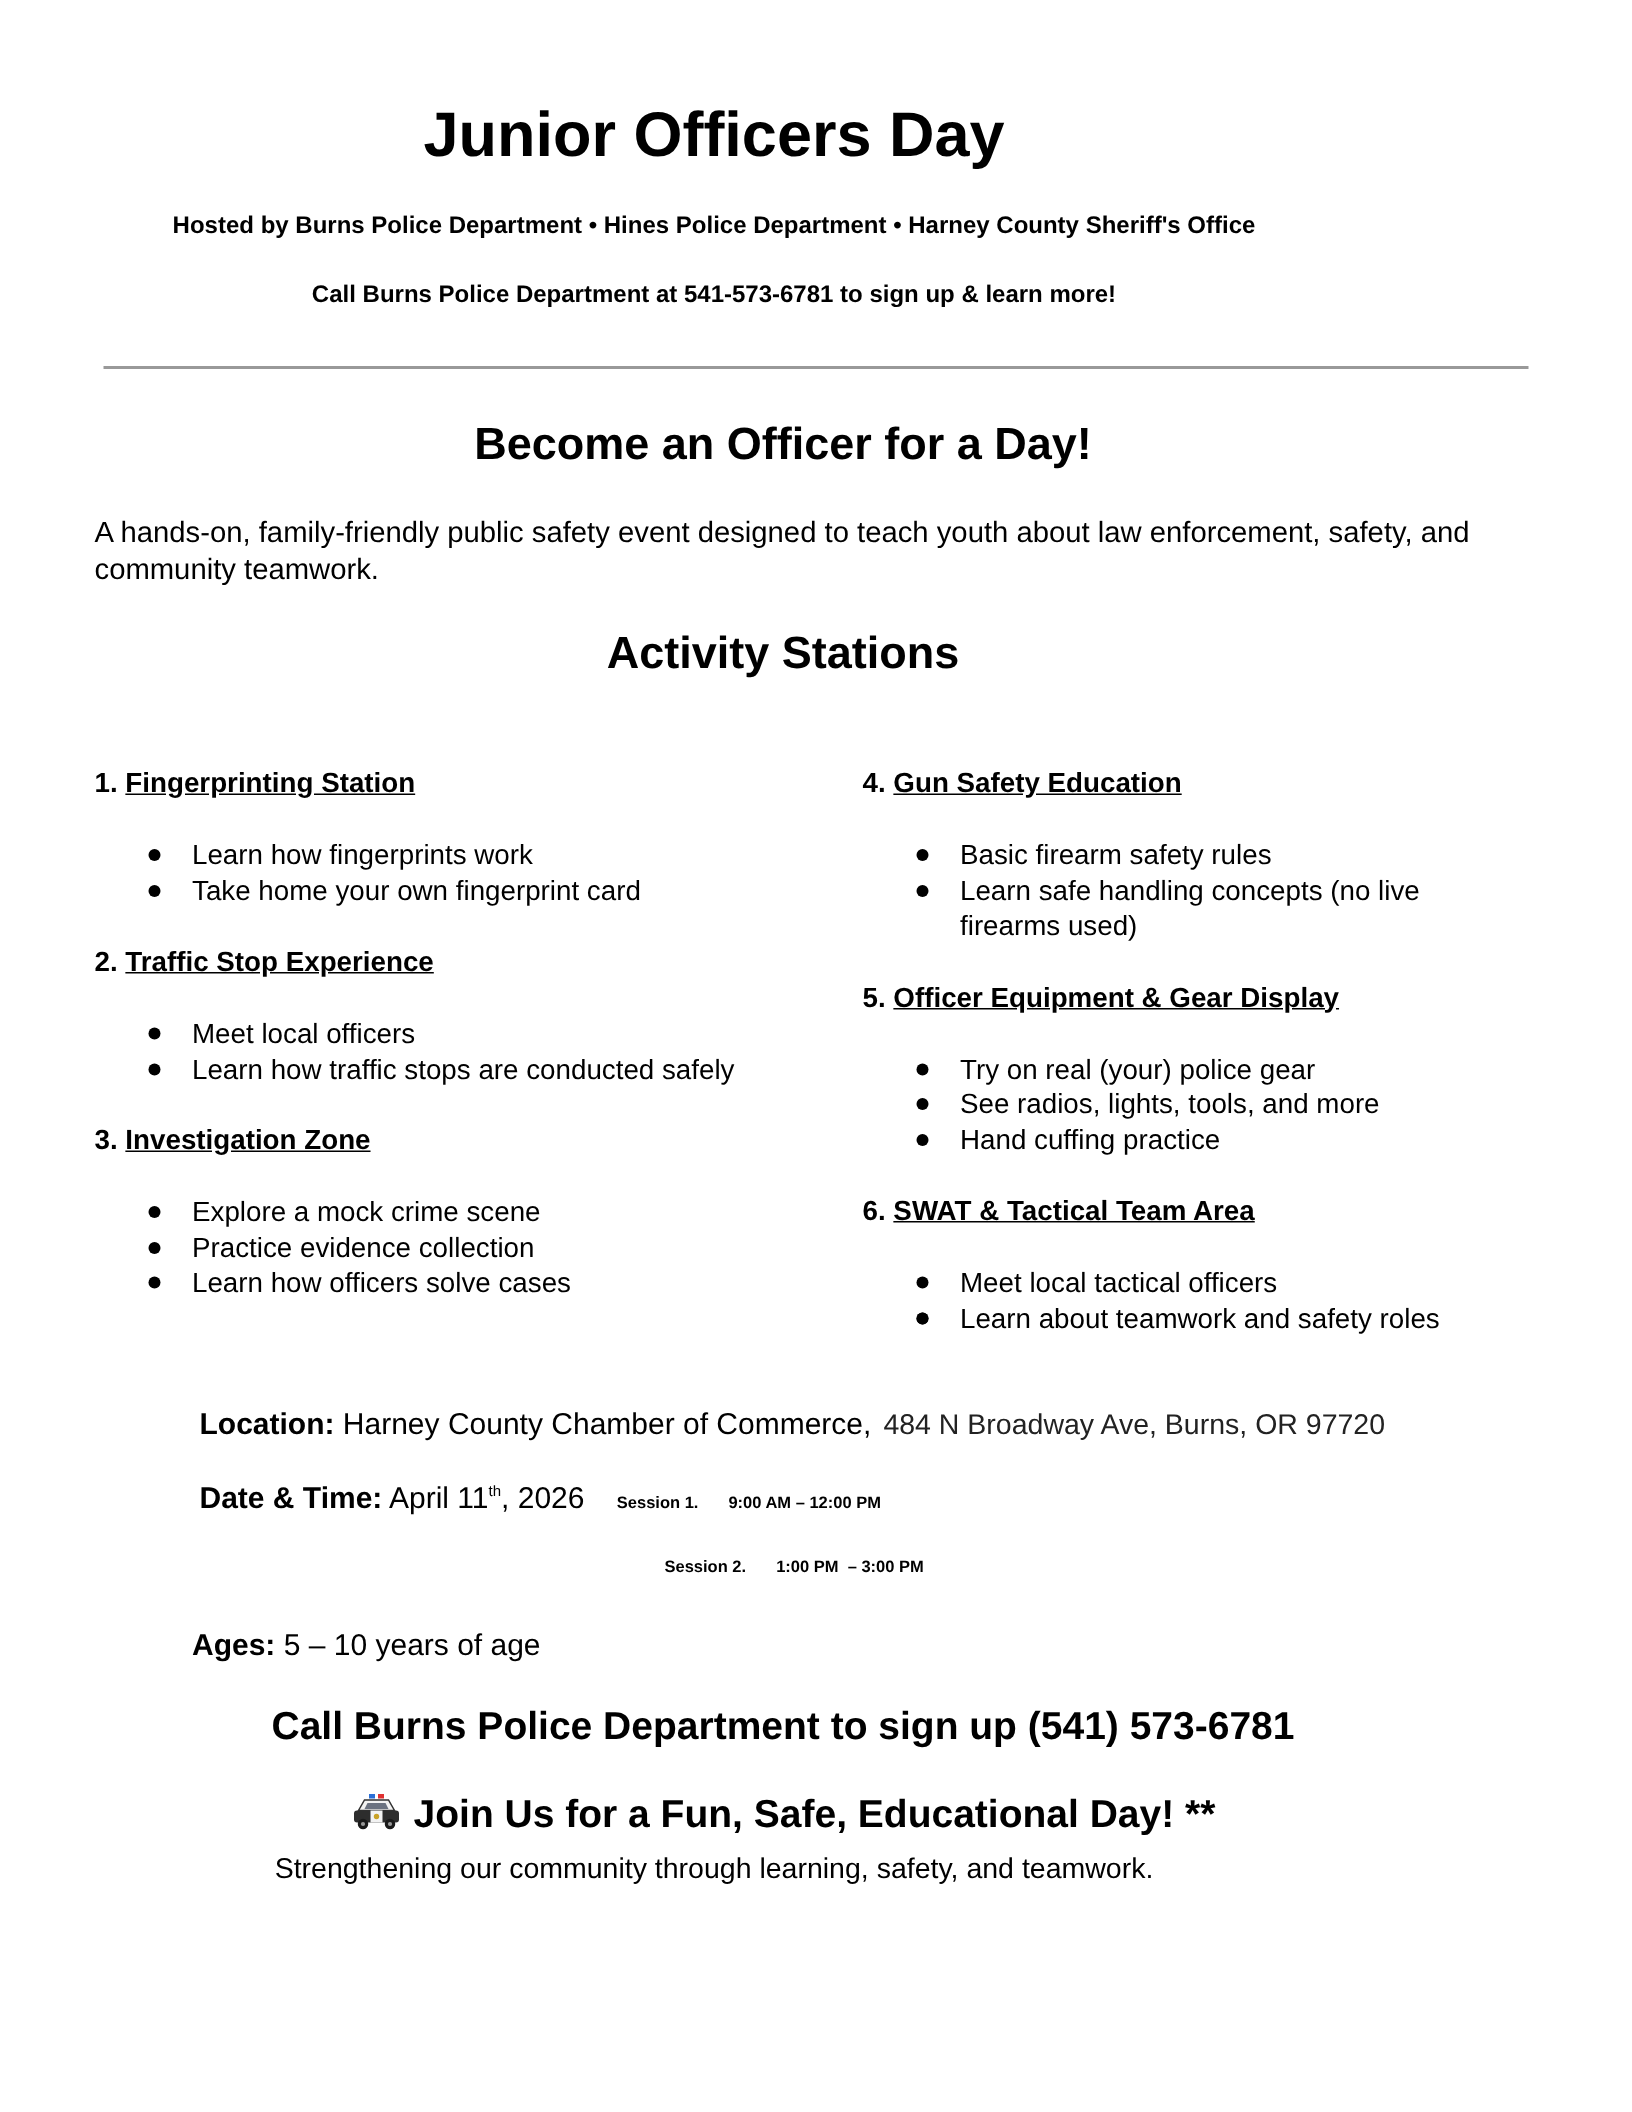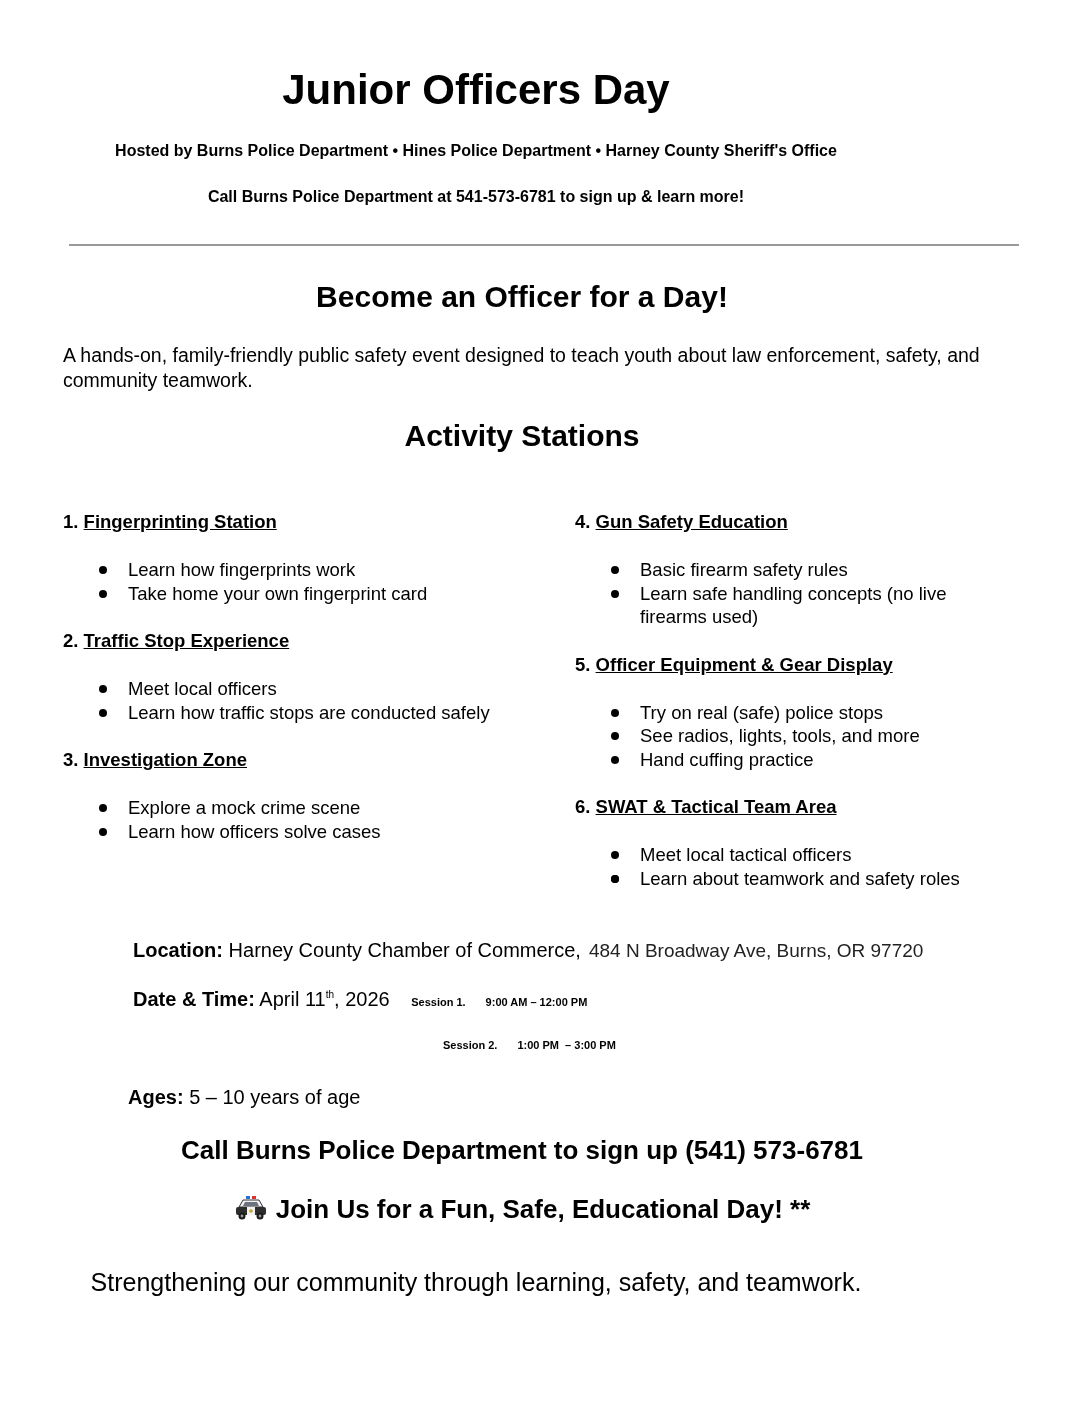--- a/index.html
+++ b/index.html
@@ -38,21 +38,21 @@
     .dt { top: 988px; left: 133px; }
     .dt sup { font-size: 10px; }
     .sess { font-size: 11px; font-weight: bold; }
     .sess1 { margin-left: 16px; }
     .sess2 { top: 1039px; left: 443px; }
     .sess .gap { display: inline-block; width: 20px; }
     .ages { top: 1086px; left: 128px; }
 
     .h2c { top: 1135px; font-size: 26px; }
     .h2d { top: 1194px; font-size: 26px; }
-    .tagline { top: 1268px; font-size: 25px; }
+    .tagline { top: 1236px; font-size: 19px; }
     .car { display: inline-block; width: 34px; height: 26px; vertical-align: -3px; margin-right: 8px; }
   </style>
 </head>
 <body>
 
 <div class="abs center title">Junior Officers Day</div>
 <div class="abs center hosted">Hosted by Burns Police Department • Hines Police Department • Harney County Sheriff's Office</div>
 <div class="abs center callline">Call Burns Police Department at 541-573-6781 to sign up &amp; learn more!</div>
 <div class="abs rule"></div>
 
@@ -73,37 +73,38 @@
     <div class="station-head"><span>2.</span> <span class="u">Traffic Stop Experience</span></div>
     <ul class="bullets">
       <li><span class="dot"></span><span>Meet local officers</span></li>
       <li><span class="dot"></span><span>Learn how traffic stops are conducted safely</span></li>
     </ul>
   </div>
   <div class="station">
     <div class="station-head"><span>3.</span> <span class="u">Investigation Zone</span></div>
     <ul class="bullets">
       <li><span class="dot"></span><span>Explore a mock crime scene</span></li>
+      <li><span class="dot"></span><span>Practice evidence collection</span></li>
       <li><span class="dot"></span><span>Learn how officers solve cases</span></li>
     </ul>
   </div>
 </div>
 
 <div class="col col-right">
   <div class="station">
     <div class="station-head"><span>4.</span> <span class="u">Gun Safety Education</span></div>
     <ul class="bullets">
       <li><span class="dot"></span><span>Basic firearm safety rules</span></li>
       <li><span class="dot"></span><span>Learn safe handling concepts (no live firearms used)</span></li>
     </ul>
   </div>
   <div class="station">
     <div class="station-head"><span>5.</span> <span class="u">Officer Equipment &amp; Gear Display</span></div>
     <ul class="bullets">
-      <li><span class="dot"></span><span>Try on real (safe) police stops</span></li>
+      <li><span class="dot"></span><span>Try on real (your) police gear</span></li>
       <li><span class="dot"></span><span>See radios, lights, tools, and more</span></li>
       <li><span class="dot"></span><span>Hand cuffing practice</span></li>
     </ul>
   </div>
   <div class="station">
     <div class="station-head"><span>6.</span> <span class="u">SWAT &amp; Tactical Team Area</span></div>
     <ul class="bullets">
       <li><span class="dot"></span><span>Meet local tactical officers</span></li>
       <li><span class="dot"></span></li>
       <li><span class="dot"></span><span>Learn about teamwork and safety roles</span></li>

